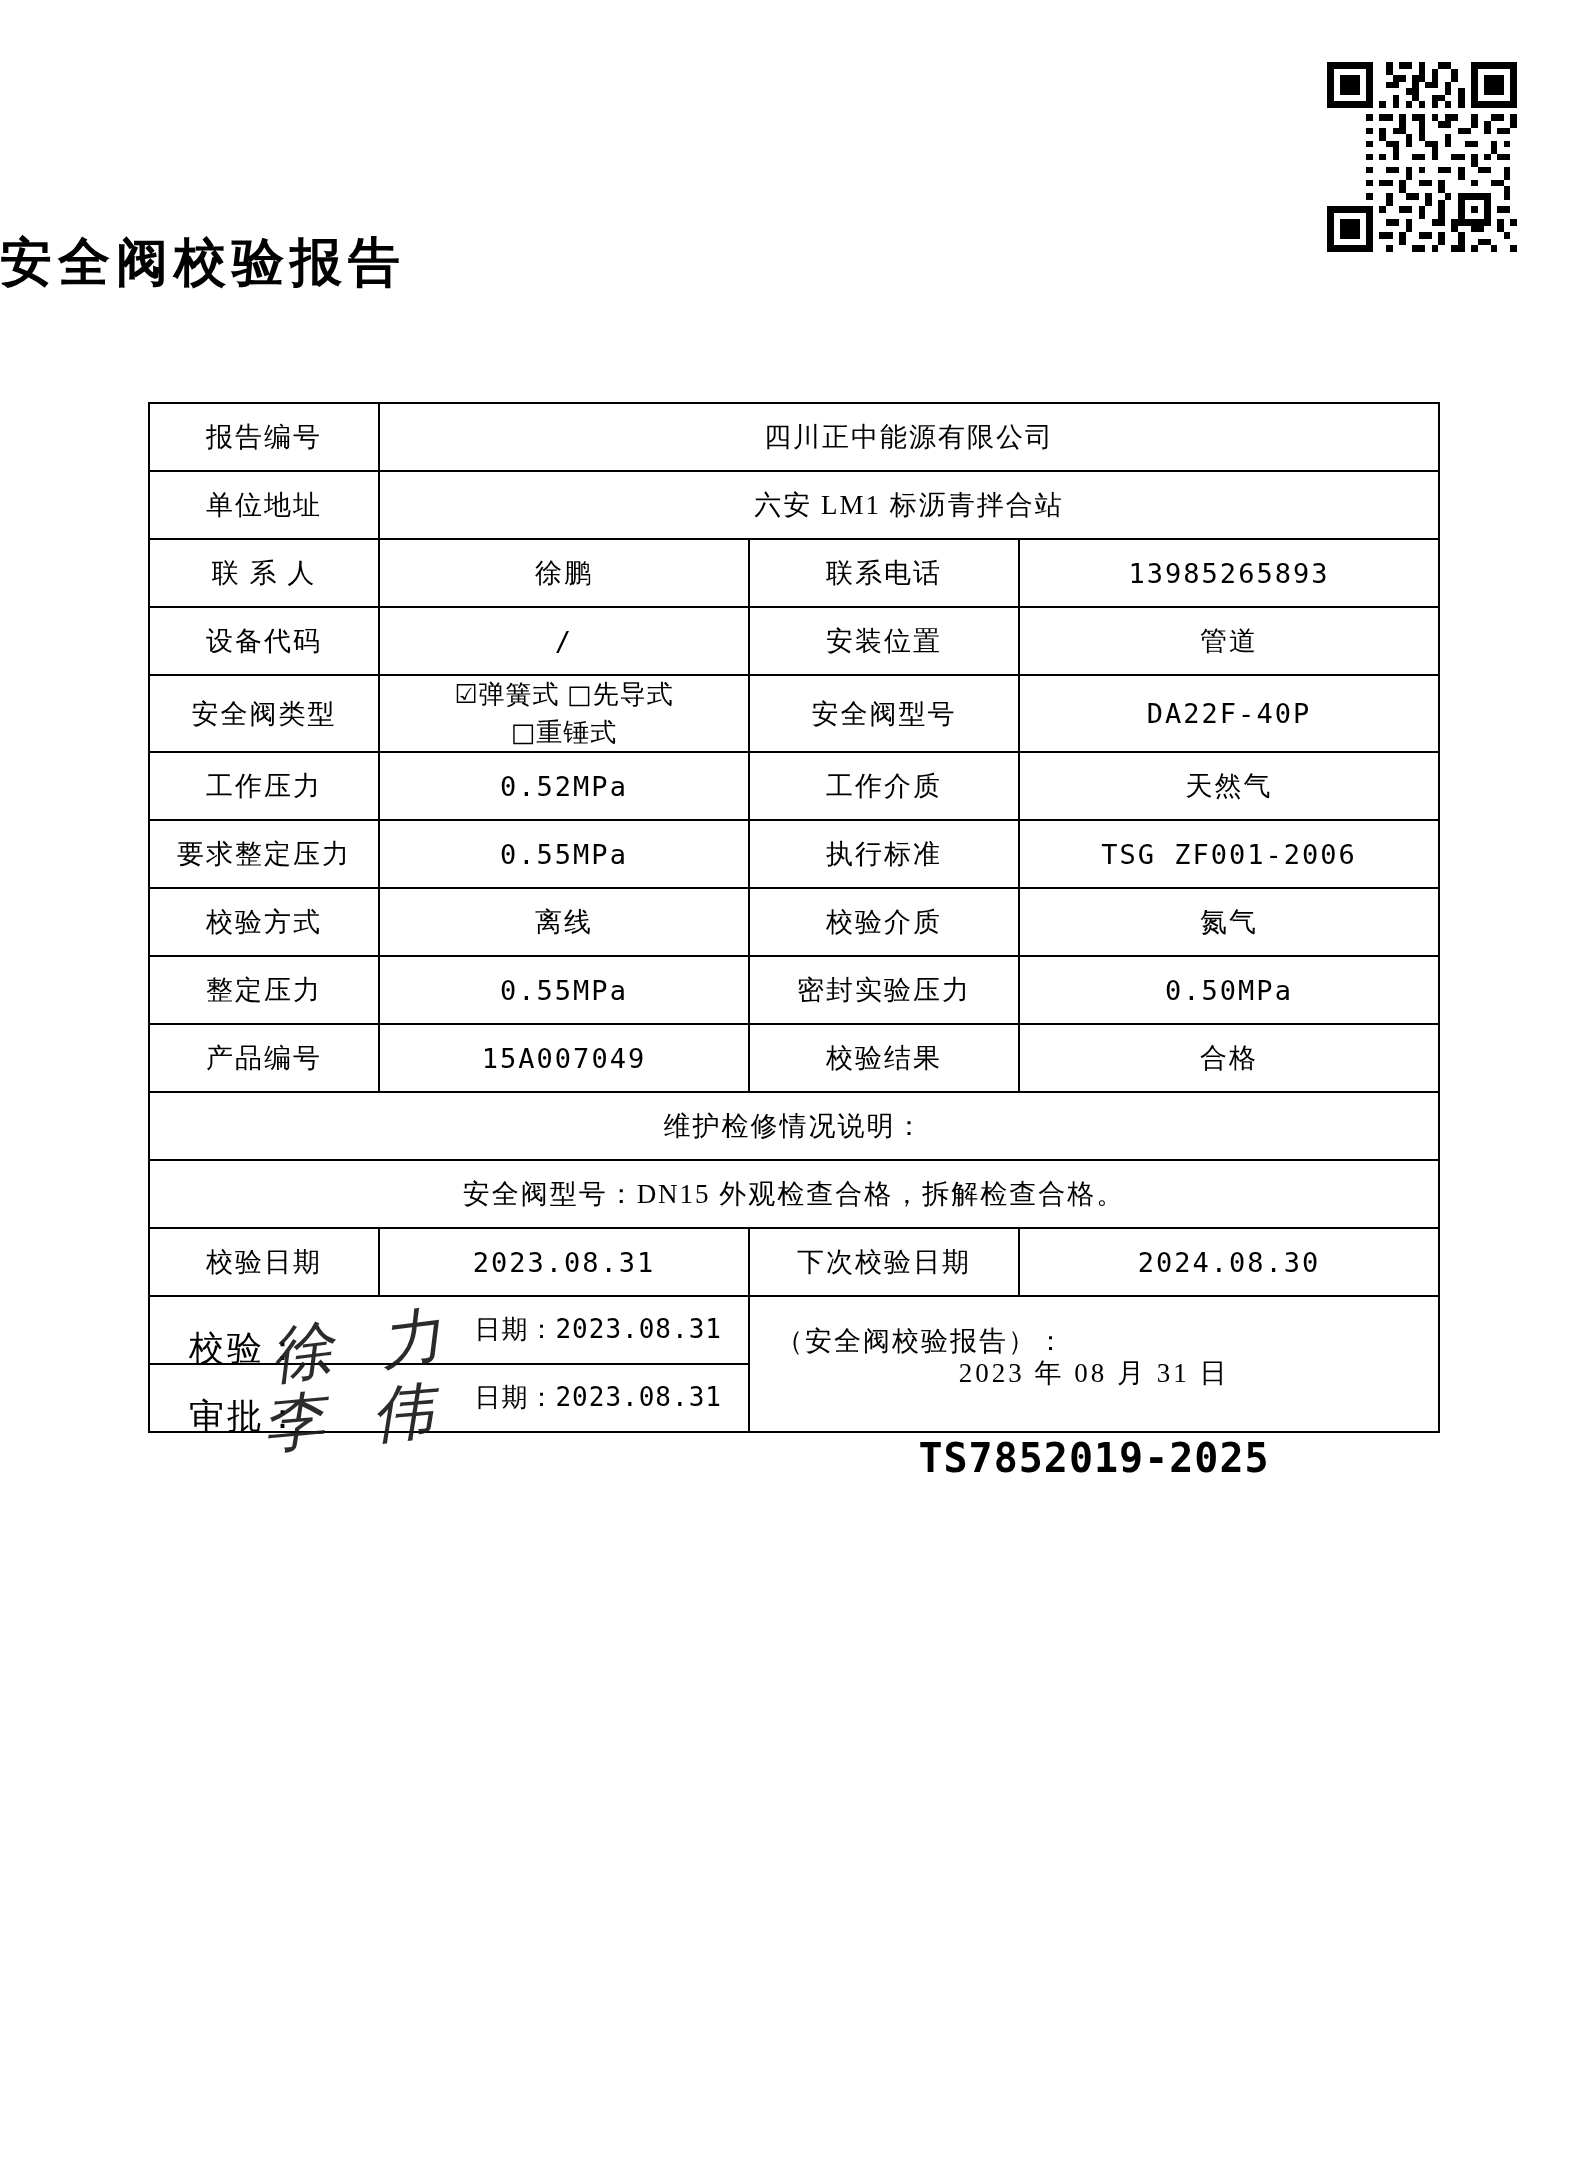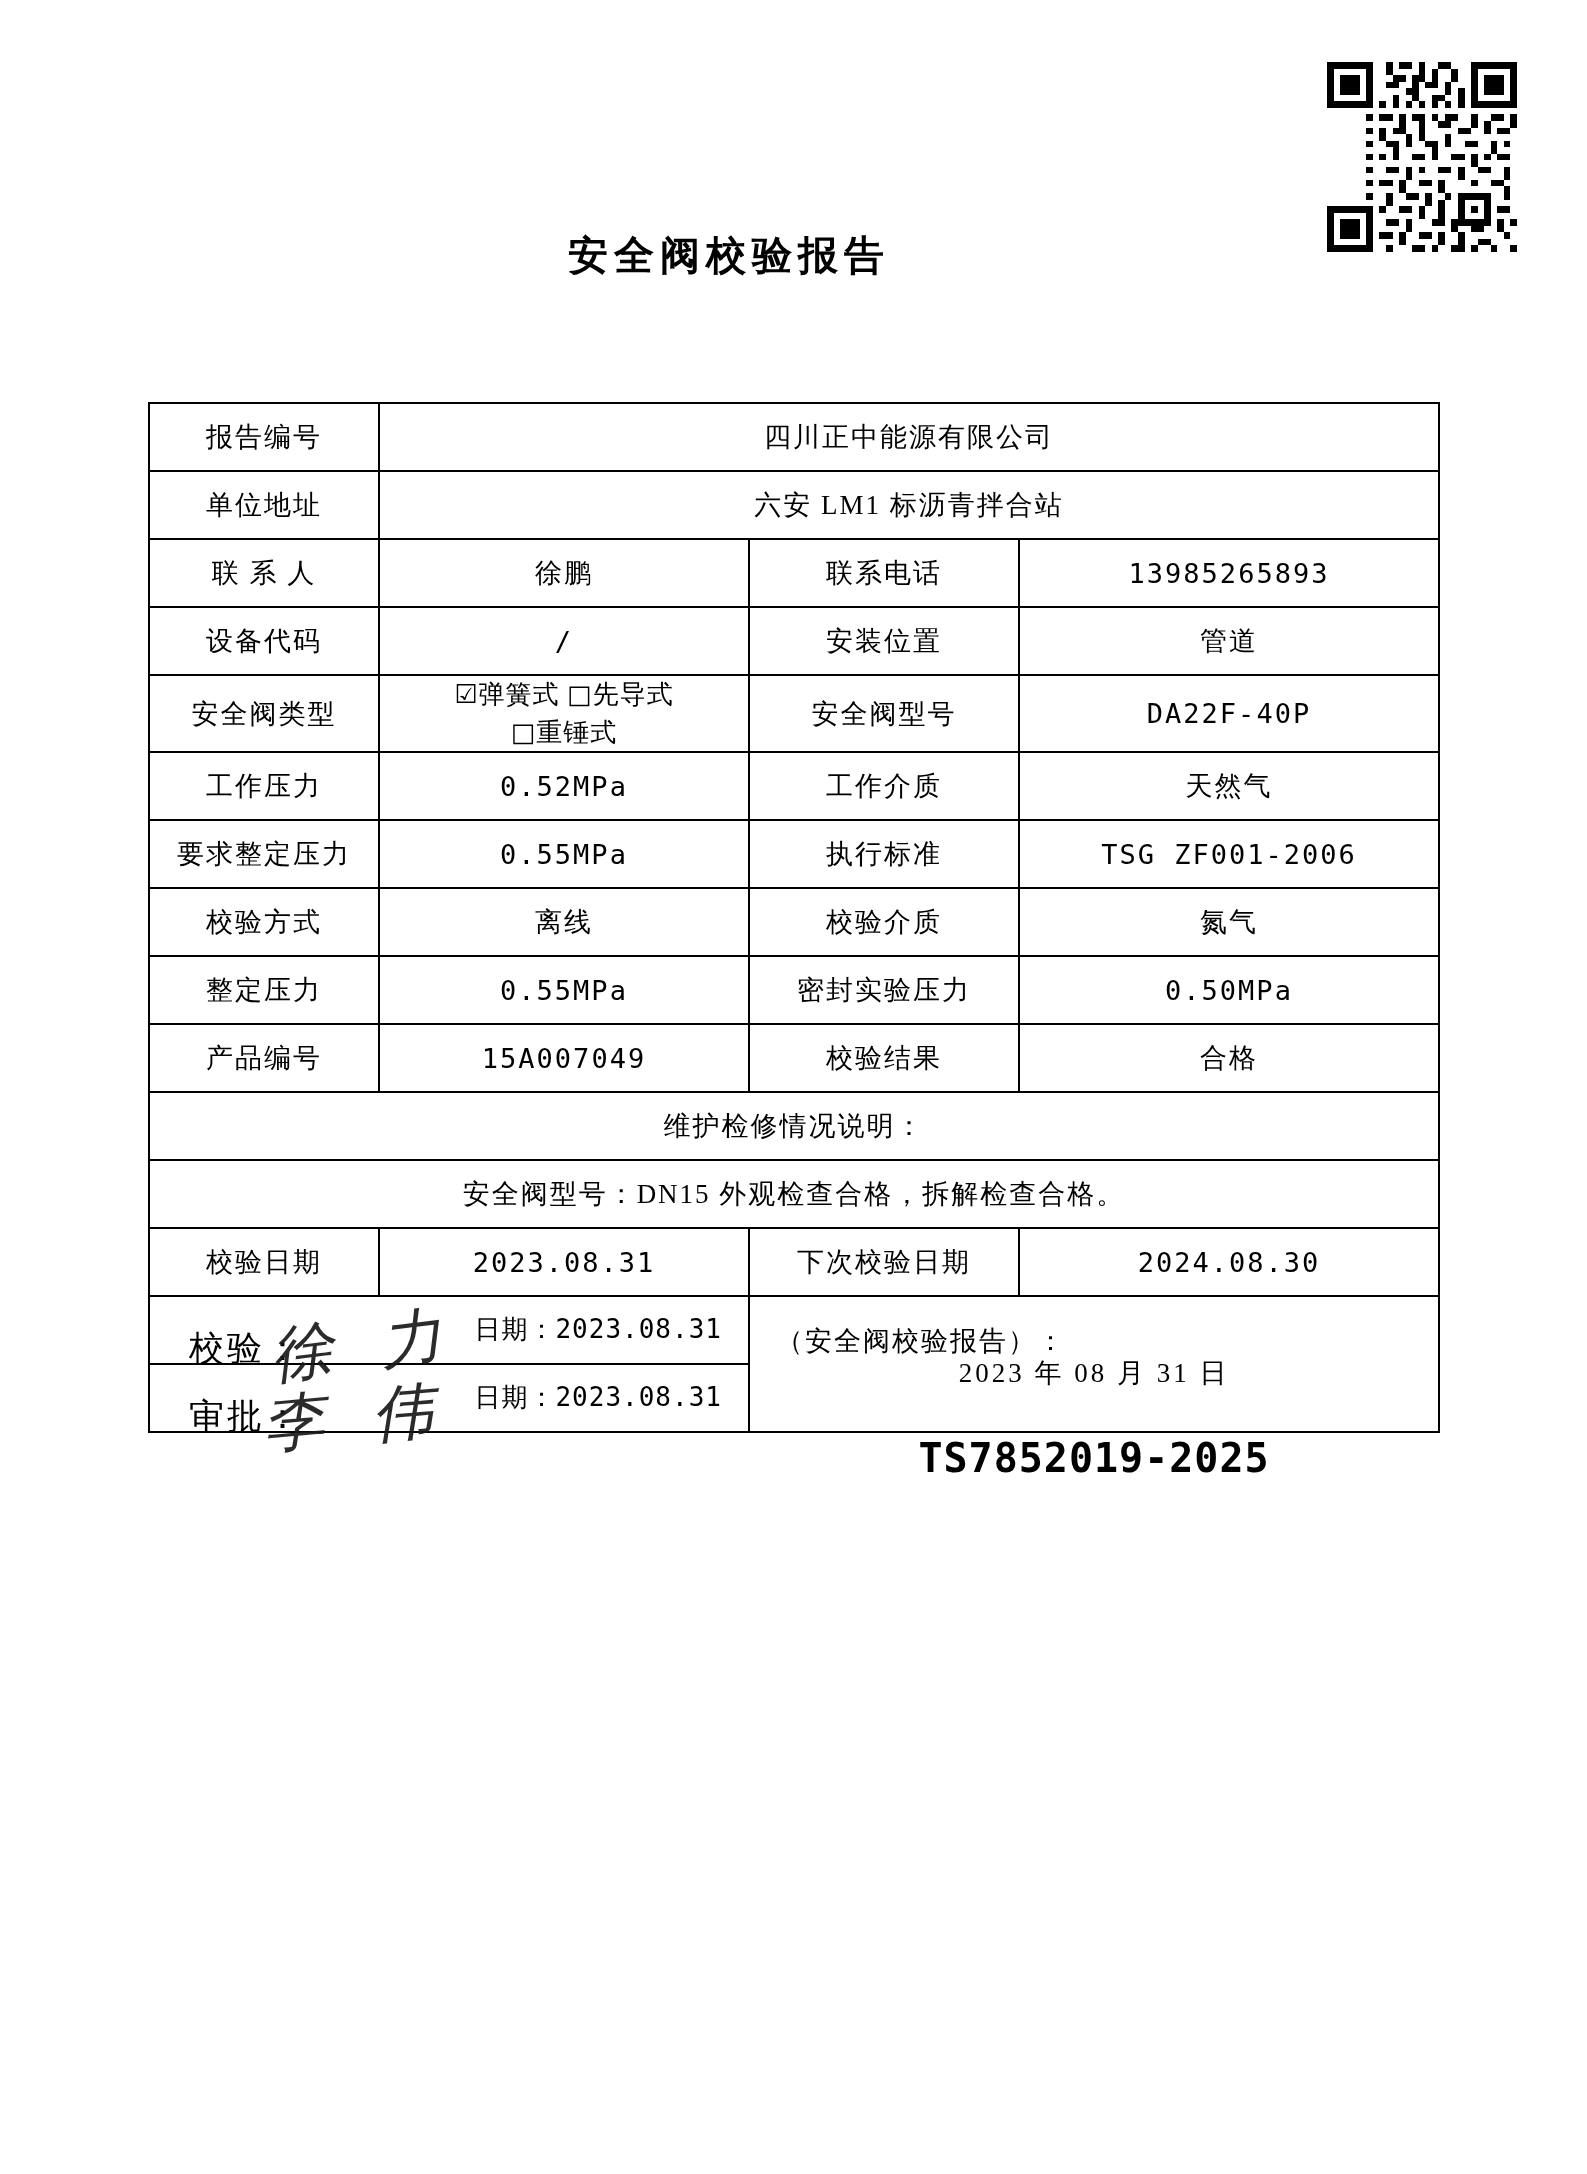--- a/index.html
+++ b/index.html
@@ -30,22 +30,22 @@
     height: 190px;
   }
   .qr-wrap svg { display: block; }
 
   
   .title {
     position: absolute;
     top: 228px;
     left: 0;
     width: 1458px;
-    text-align: center;
-    font-size: 40px;
+    text-align: left;
+    font-size: 52px;
     font-weight: bold;
     letter-spacing: 6px;
     font-family: "DejaVu Serif", "Liberation Serif", serif;
   }
   .report-no {
     position: absolute;
     top: 330px;
     left: 0;
     width: 1587px;
     text-align: center;

